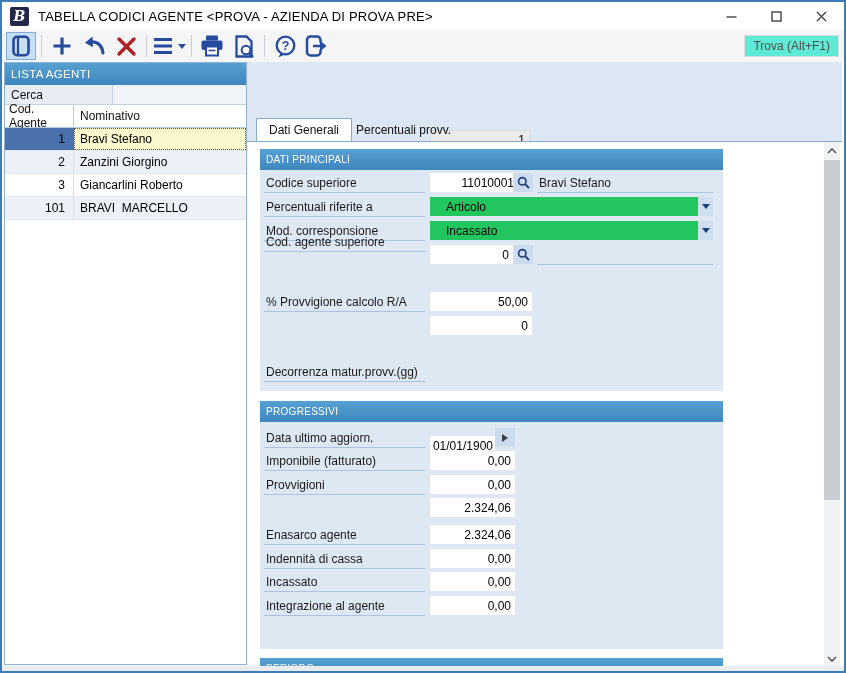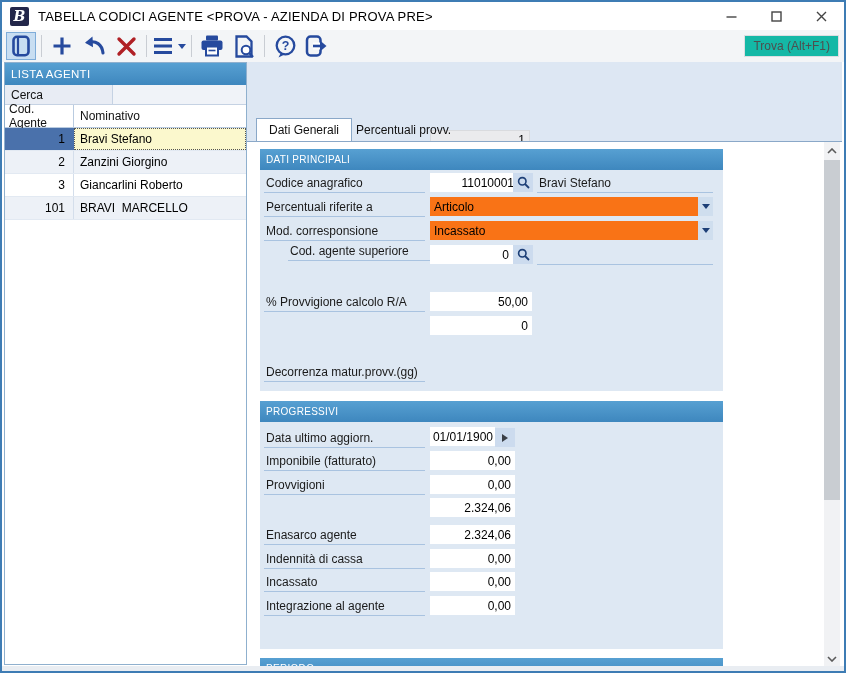--- a/index.html
+++ b/index.html
@@ -15,21 +15,21 @@
   .title-text{margin-left:9px;font-size:13px;color:#000;letter-spacing:.2px;}
   .win-controls{margin-left:auto;display:flex;height:100%;}
   .win-btn{width:45px;height:100%;display:flex;align-items:center;justify-content:center;cursor:default;}
 
   
   .toolbar{position:absolute;left:2px;top:30px;right:2px;height:32px;background:#f3f5f7;display:flex;align-items:center;}
   .tbtn{height:28px;min-width:30px;display:flex;align-items:center;justify-content:center;margin:0 1px;}
   .tbtn.active{background:#c8def2;border:1px solid #7fadd9;}
   .tsep{width:1px;height:22px;background:#c9cdd3;margin:0 4px;}
   .menu-caret{width:0;height:0;border-left:4px solid transparent;border-right:4px solid transparent;border-top:5px solid #264a9e;margin-left:4px;}
-  .find-box{margin-left:auto;margin-right:5px;background:#14b8a6;border:1px solid #dcdee2;color:#4e4e4e;
+  .find-box{margin-left:auto;margin-right:5px;background:#5eead4;border:1px solid #dcdee2;color:#4e4e4e;
             font-size:12px;padding:3px 8px;}
 
   
   .sidebar{position:absolute;left:4px;top:62px;width:243px;height:603px;background:#fff;border:1px solid #8fb0ce;}
   .panel-hdr{height:22px;background:linear-gradient(180deg,#57a0d2,#3e87be);color:#fff;font-size:11.5px;
              display:flex;align-items:center;padding-left:6px;letter-spacing:.3px;}
   .cerca-row{height:20px;background:#f0f3f8;border-bottom:1px solid #c5d2e3;display:flex;}
   .cerca-cell{width:108px;background:#e8ecf4;border-right:1px solid #c5d2e3;font-size:12px;color:#111;
               display:flex;align-items:center;padding-left:6px;}
   .grid-hdr{height:23px;display:flex;border-bottom:1px solid #b9cbe0;background:#fff;font-size:12px;color:#111;}
@@ -43,21 +43,21 @@
   .grow.sel .c2{background:#fbf8cd;border:1px dotted #555;padding-left:5px;}
 
   
   .main{position:absolute;left:247px;top:62px;width:595px;height:604px;background:#dde7f3;}
   .lbl{position:absolute;font-size:12px;color:#1a1a1a;border-bottom:1px solid #a9c3e0;height:18px;padding:1px 0 0 2px;white-space:nowrap;}
   .inp{position:absolute;height:19px;background:#fff;font-size:12px;color:#000;display:flex;align-items:center;}
   .inp.num{justify-content:flex-end;padding-right:4px;}
   .inp.txt{padding-left:4px;}
   .inp.gray{background:#eaebed;border:1px solid #d9dbde;}
   .mini-btn{position:absolute;height:19px;width:20px;background:#ccdbee;display:flex;align-items:center;justify-content:center;}
-  .dd{position:absolute;height:19px;background:#f97316;font-size:12px;display:flex;align-items:center;padding-left:4px;}
+  .dd{position:absolute;height:19px;background:#22c55e;font-size:12px;display:flex;align-items:center;padding-left:16px;}
   .dd-btn{position:absolute;height:19px;width:15px;background:#cfdeee;display:flex;align-items:center;justify-content:center;}
   .dd-caret{width:0;height:0;border-left:4px solid transparent;border-right:4px solid transparent;border-top:5px solid #1d3f77;}
   .date-caret{width:0;height:0;border-top:4.5px solid transparent;border-bottom:4.5px solid transparent;border-left:6px solid #3a3f46;}
   .desc{position:absolute;font-size:12px;color:#1a1a1a;border-bottom:1px solid #a9c3e0;height:18px;padding:1px 0 0 2px;}
 
   .tabbar{position:absolute;left:0;top:56px;width:100%;height:23px;}
   .tab{position:absolute;height:23px;font-size:12px;display:flex;align-items:center;padding:0 12px;color:#111;}
   .tab.active{background:#fff;border:1px solid #8aa8c8;border-bottom:none;z-index:3;left:9px;}
   .tab.idle{left:97px;}
 
@@ -231,21 +231,21 @@
     <div class="tabbar">
       <div class="tab active">Dati Generali</div>
       <div class="tab idle">Percentuali provv.</div>
     </div>
 
     <div class="content">
 
       <div class="sec-hdr" style="top:7px;">DATI PRINCIPALI</div>
       <div class="sec-body" style="top:28px;height:221px;">
 
-        <div class="lbl" style="left:4px;top:5px;width:161px;">Codice anagrafico</div>
+        <div class="lbl" style="left:4px;top:5px;width:161px;">Codice superiore</div>
         <div class="inp num" style="left:170px;top:3px;width:88px;">11010001</div>
         <div class="mini-btn" style="left:253px;top:3px;">
           <span>
             <svg width="13" height="13" viewBox="0 0 13 13">
                 <circle cx="5.3" cy="5.3" r="3.7" fill="none" stroke="#1d3f77" stroke-width="1.6"></circle>
                 <line x1="8" y1="8" x2="12" y2="12" stroke="#1d3f77" stroke-width="1.8"></line>
               </svg>
           </span>
         </div>
         <div class="desc" style="left:277px;top:5px;width:176px;">Bravi Stefano</div>
@@ -255,21 +255,21 @@
         <div class="dd-btn" style="left:438px;top:27px;">
           <span class="dd-caret"></span>
         </div>
 
         <div class="lbl" style="left:4px;top:53px;width:161px;">Mod. corresponsione</div>
         <div class="dd" style="left:170px;top:51px;width:268px;">Incassato</div>
         <div class="dd-btn" style="left:438px;top:51px;">
           <span class="dd-caret"></span>
         </div>
 
-        <div class="lbl" style="left:4px;top:73px;width:161px;margin-left:24px;">Cod. agente superiore</div>
+        <div class="lbl" style="left:4px;top:64px;width:161px;">Cod. agente superiore</div>
         <div class="inp num" style="left:170px;top:75px;width:83px;">0</div>
         <div class="mini-btn" style="left:253px;top:75px;">
           <span>
             <svg width="13" height="13" viewBox="0 0 13 13">
                 <circle cx="5.3" cy="5.3" r="3.7" fill="none" stroke="#1d3f77" stroke-width="1.6"></circle>
                 <line x1="8" y1="8" x2="12" y2="12" stroke="#1d3f77" stroke-width="1.8"></line>
               </svg>
           </span>
         </div>
         <div class="desc" style="left:277px;top:77px;width:176px;"></div>
@@ -278,21 +278,21 @@
         <div class="inp num" style="left:170px;top:122px;width:102px;">50,00</div>
 
         <div class="lbl" style="left:4px;top:148px;width:161px;margin-top:46px;">Decorrenza matur.provv.(gg)</div>
         <div class="inp num" style="left:170px;top:146px;width:102px;">0</div>
       </div>
 
       <div class="sec-hdr" style="top:259px;">PROGRESSIVI</div>
       <div class="sec-body" style="top:280px;height:227px;">
 
         <div class="lbl" style="left:4px;top:8px;width:161px;">Data ultimo aggiorn.</div>
-        <div class="inp num" style="left:170px;top:5px;width:65px;padding-right:2px;">01/01/1900</div>
+        <div class="inp num" style="left:170px;top:14px;width:65px;padding-right:2px;">01/01/1900</div>
         <div class="mini-btn" style="left:235px;top:6px;">
           <span class="date-caret"></span>
         </div>
 
         <div class="lbl" style="left:4px;top:31px;width:161px;">Imponibile (fatturato)</div>
         <div class="inp num" style="left:170px;top:29px;width:85px;">0,00</div>
 
         <div class="lbl" style="left:4px;top:55px;width:161px;">Provvigioni</div>
         <div class="inp num" style="left:170px;top:53px;width:85px;">0,00</div>
 

